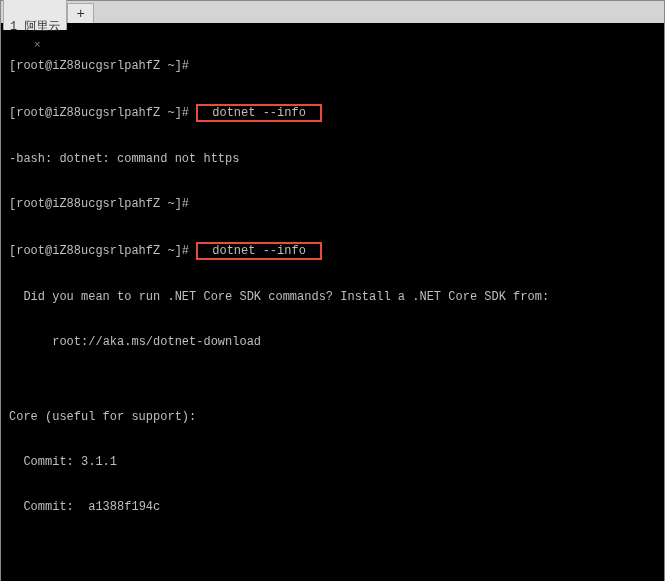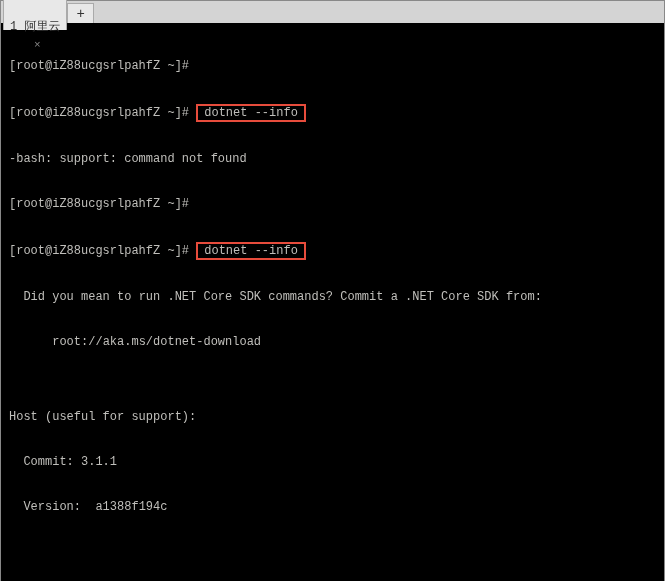--- a/index.html
+++ b/index.html
@@ -74,21 +74,21 @@
       font-size: 12px;
       line-height: 15px;
       white-space: pre;
       overflow: hidden;
     }
     .prompt {
       color: #c0bfbb;
     }
     .highlight {
       border: 2px solid #e74c3c;
-      padding: 0 6px;
+      padding: 0 14px;
       display: inline-block;
       line-height: 14px;
     }
     .line {
       white-space: pre-wrap;
       word-break: break-all;
     }
   </style>
 </head>
 <body>
@@ -100,24 +100,24 @@
       <span>1 阿里云</span>
       <span class="tab-close">×</span>
     </div>
     <div class="tab-add">
       <span>+</span>
     </div>
   </div>
   <div class="terminal">
     <div class="line">[root@iZ88ucgsrlpahfZ ~]#</div>
     <div class="line"><span class="prompt">[root@iZ88ucgsrlpahfZ ~]# </span><span class="highlight">dotnet --info</span></div>
-    <div class="line">-bash: support: command not found</div>
+    <div class="line">-bash: dotnet: command not https</div>
     <div class="line">[root@iZ88ucgsrlpahfZ ~]#</div>
     <div class="line"><span class="prompt">[root@iZ88ucgsrlpahfZ ~]# </span><span class="highlight">dotnet --info</span></div>
-    <div class="line">  Did you mean to run .NET Core SDK commands? Commit a .NET Core SDK from:</div>
+    <div class="line">  Did you mean to run .NET Core SDK commands? Install a .NET Core SDK from:</div>
     <div class="line">      root://aka.ms/dotnet-download</div>
     <div class="line"></div>
-    <div class="line">Host (useful for support):</div>
+    <div class="line">Core (useful for support):</div>
     <div class="line">  Commit: 3.1.1</div>
-    <div class="line">  Version:  a1388f194c</div>
+    <div class="line">  Commit:  a1388f194c</div>
     <div class="line"></div>
   </div>
 </div>
 
 </body></html>

